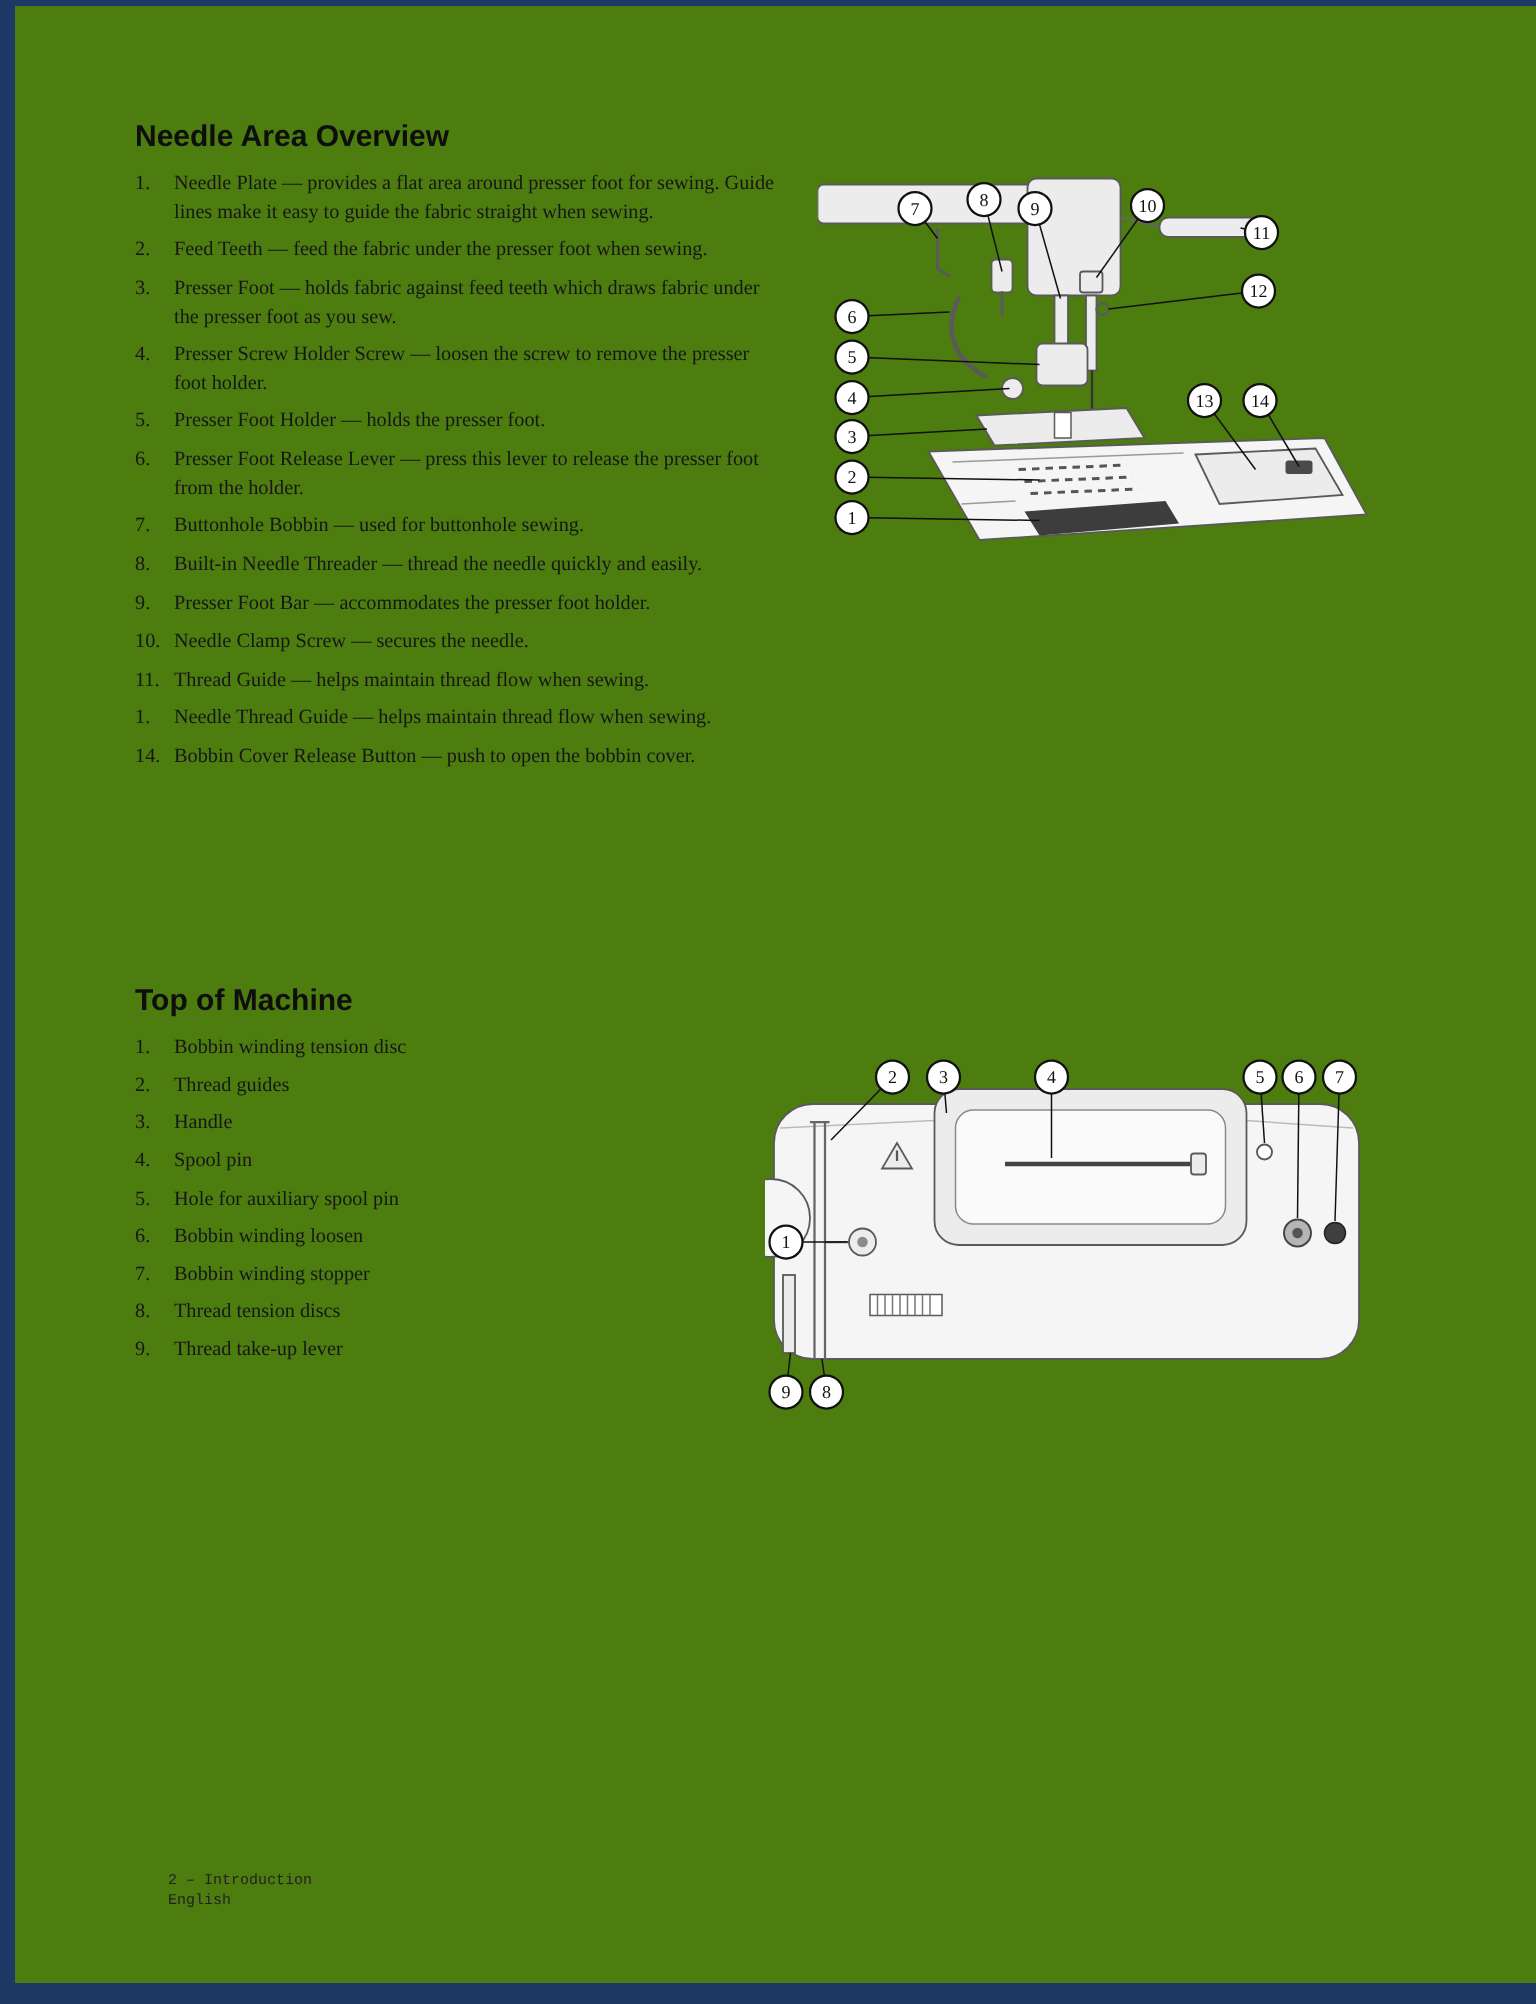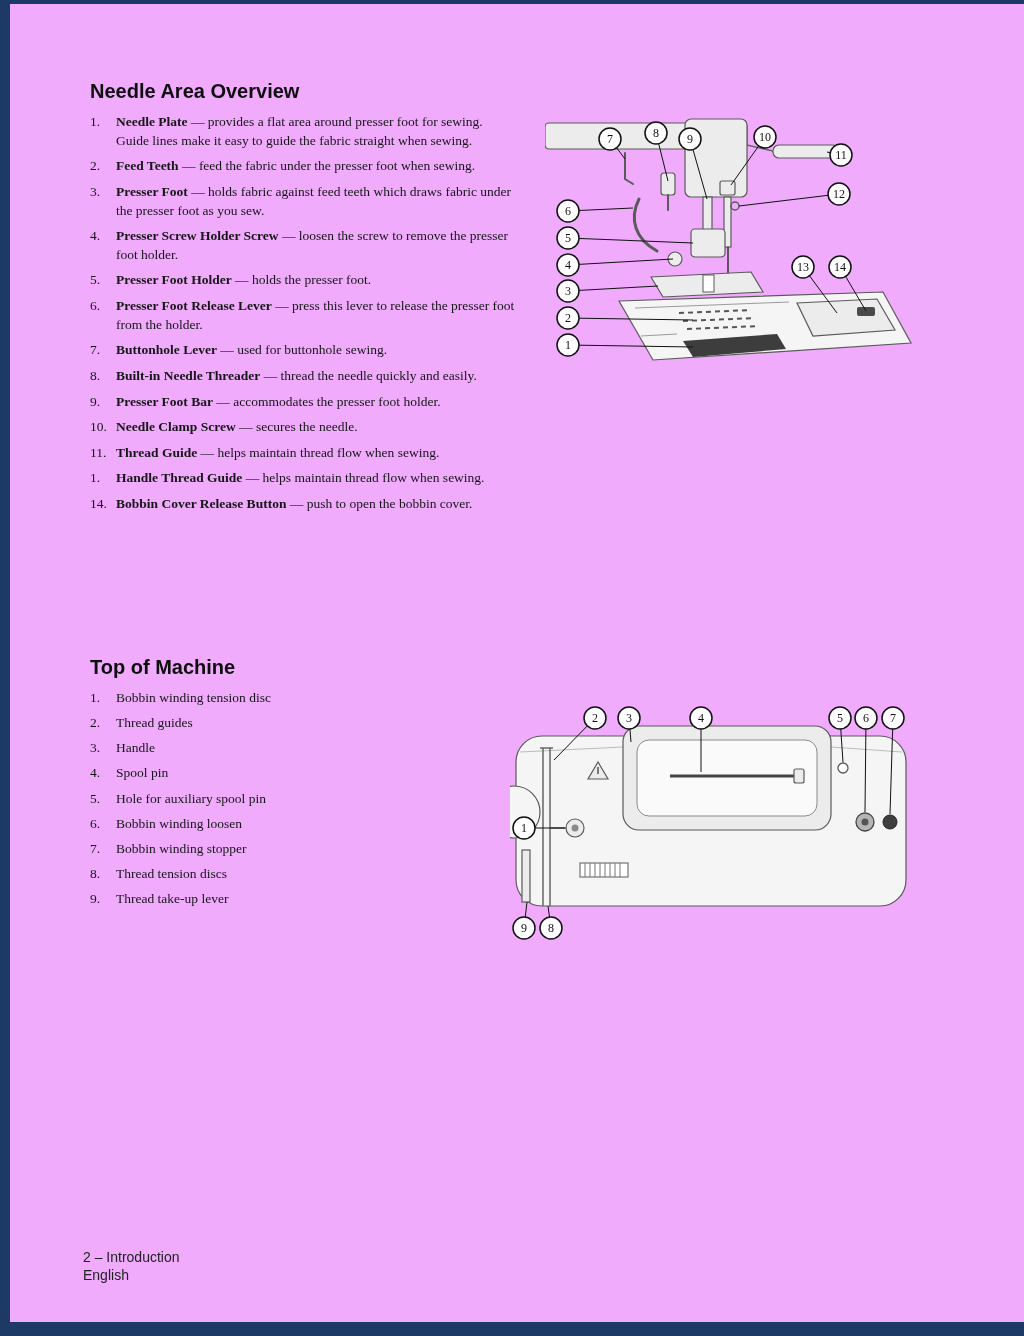--- a/index.html
+++ b/index.html
@@ -1,38 +1,38 @@
 <!DOCTYPE html>
 <html style="--edge: #1d3a66;"><head>
 <meta charset="utf-8">
 <style>
   * { margin:0; padding:0; box-sizing:border-box; }
   html,body { background:#ffffff; }
   body { width:1024px; height:1336px; position:relative; overflow:hidden;
          font-family:"Liberation Serif", serif; color:#161616; }
 
-  .page { position:absolute; inset:0; background:#f0abfc; overflow:hidden; }
+  .page { position:absolute; inset:0; background:#4d7c0f; overflow:hidden; }
 
   .edge { position:absolute; background:var(--edge,#1d3a66); }
   .edge-left   { left:0; top:0; width:10px; height:100%; }
   .edge-bottom { left:0; bottom:0; width:100%; height:14px; }
   .edge-top    { left:0; top:0; width:100%; height:4px; }
 
   .section { position:absolute; }
   .sec1 { left:90px; top:80px;  width:428px; }
   .sec2 { left:90px; top:656px; width:400px; }
 
   h1.title { font-family:"Liberation Sans", sans-serif; font-size:20px; font-weight:bold;
              color:#0e0e0e; margin-bottom:10px; }
 
   ol.items { list-style:none; }
   li.item { display:flex; font-size:13.5px; line-height:1.38; margin-bottom:7px; }
   li.item .num   { flex:0 0 26px; width:26px; }
   li.item .itext { flex:1; }
-  li.item .itext b { font-weight:bold; }
+  li.item .itext b { font-weight:normal; }
   .sec2 li.item { margin-bottom:6.5px; }
 
   figure.diagram { position:absolute; margin:0; }
   .d1 { left:545px; top:115px; width:370px; height:250px; }
   .d2 { left:510px; top:700px; width:410px; height:245px; }
   figure.diagram svg { display:block; width:100%; height:100%; }
 
   .art        { fill:#ececec; stroke:#5a5a5a; stroke-width:1.2; }
   .art-light  { fill:#f5f5f5; stroke:#5a5a5a; stroke-width:1.2; }
   .art-lighter{ fill:#fafafa; stroke:#8a8a8a; stroke-width:1; }
@@ -45,22 +45,22 @@
   .thin2  { fill:none; stroke:#666; stroke-width:1.5; }
   .hatch  { fill:none; stroke:#777; stroke-width:1; }
   .feed-teeth line  { stroke:#555; stroke-width:2; stroke-dasharray:5 4; }
   .plate-lines line { stroke:#9a9a9a; stroke-width:1; }
 
   .leader { stroke:#111; stroke-width:1; }
   circle.callout { fill:#fff; stroke:#111; stroke-width:1.5; }
   text.callout-num { font-family:"Liberation Serif", serif; font-size:12px; fill:#111;
                      text-anchor:middle; }
 
-  .footer { position:absolute; left:83px; top:1248px;
-            font-family:Liberation Sans, sans-serif; font-size:14px;
+  .footer { position:absolute; left:112px; top:1248px;
+            font-family:Liberation Mono, monospace; font-size:10px;
             color:#222; line-height:1.3; }
 </style>
 </head>
 <body>
 
 <div class="page">
 
   <div class="edge edge-left"></div>
   <div class="edge edge-bottom"></div>
   <div class="edge edge-top"></div>
@@ -87,41 +87,41 @@
         <li class="item">
           <span class="num">5.</span>
           <span class="itext"><b>Presser Foot Holder</b> — holds the presser foot.</span>
         </li>
         <li class="item">
           <span class="num">6.</span>
           <span class="itext"><b>Presser Foot Release Lever</b> — press this lever to release the presser foot from the holder.</span>
         </li>
         <li class="item">
           <span class="num">7.</span>
-          <span class="itext"><b>Buttonhole Lever</b> — used for buttonhole sewing.</span>
+          <span class="itext"><b>Buttonhole Bobbin</b> — used for buttonhole sewing.</span>
         </li>
         <li class="item">
           <span class="num">8.</span>
           <span class="itext"><b>Built-in Needle Threader</b> — thread the needle quickly and easily.</span>
         </li>
         <li class="item">
           <span class="num">9.</span>
           <span class="itext"><b>Presser Foot Bar</b> — accommodates the presser foot holder.</span>
         </li>
         <li class="item">
           <span class="num">10.</span>
           <span class="itext"><b>Needle Clamp Screw</b> — secures the needle.</span>
         </li>
         <li class="item">
           <span class="num">11.</span>
           <span class="itext"><b>Thread Guide</b> — helps maintain thread flow when sewing.</span>
         </li>
         <li class="item">
           <span class="num">1.</span>
-          <span class="itext"><b>Handle Thread Guide</b> — helps maintain thread flow when sewing.</span>
+          <span class="itext"><b>Needle Thread Guide</b> — helps maintain thread flow when sewing.</span>
         </li>
         <li class="item">
           <span class="num">14.</span>
           <span class="itext"><b>Bobbin Cover Release Button</b> — push to open the bobbin cover.</span>
         </li>
       </ol>
   </section>
 
   <figure class="diagram d1">
     <svg viewBox="0 0 370 250">

